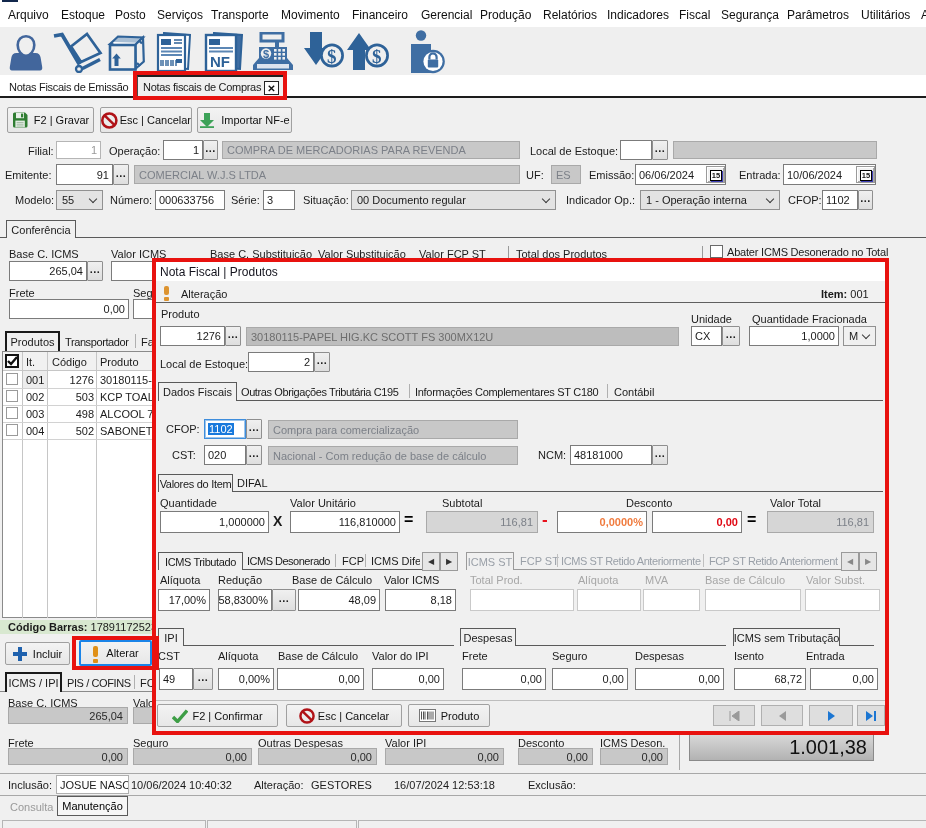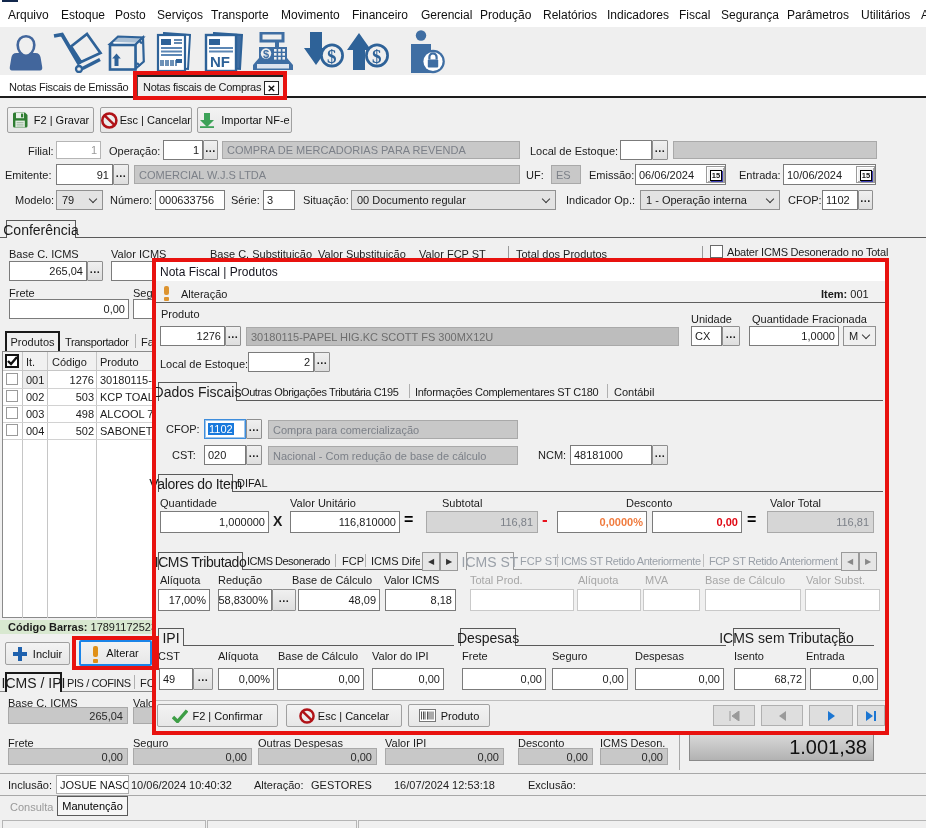--- a/index.html
+++ b/index.html
@@ -5,21 +5,21 @@
 html,body{width:926px;height:828px}
 body{position:relative;font-family:"Liberation Sans",sans-serif;background:#f0f0f0;overflow:hidden}
 .ab{position:absolute}
 .lb{position:absolute;font-size:11px;color:#1b1b1b;white-space:nowrap}
 .in{position:absolute;background:#fff;border:1px solid #7b7b7b;font-size:11px;color:#1b1b1b;display:flex;align-items:center;padding:0 3px;box-sizing:border-box;white-space:nowrap;overflow:hidden}
 .ra{justify-content:flex-end}
 .ds{position:absolute;background:#c8c8c8;border:1px solid #a9a9a9;color:#7c8088;font-size:11px;display:flex;align-items:center;padding:0 4px;box-sizing:border-box;white-space:nowrap;overflow:hidden}
 .bt{position:absolute;background:linear-gradient(#f3f3f3,#e7e7e7);border:1px solid #a0a0a0;border-radius:2px;display:flex;align-items:center;justify-content:center;font-size:11px;color:#111;box-sizing:border-box;gap:6px;white-space:nowrap}
 .dd{position:absolute;background:linear-gradient(#f0f0f0,#dedede);border:1px solid #8f8f8f;display:flex;align-items:center;justify-content:center;font-size:11px;font-weight:700;color:#222;box-sizing:border-box;border-radius:1px;letter-spacing:.5px}
 .dd i{font-style:normal;transform:translateY(-2px)}
-.tb{position:absolute;font-size:14px;color:#1b1b1b;display:flex;align-items:center;justify-content:center;background:#f0f0f0;border:1px solid #5a5a5a;border-bottom:none;box-sizing:border-box;z-index:2;white-space:nowrap}
+.tb{position:absolute;font-size:11px;color:#1b1b1b;display:flex;align-items:center;justify-content:center;background:#f0f0f0;border:1px solid #5a5a5a;border-bottom:none;box-sizing:border-box;z-index:2;white-space:nowrap}
 .hl{position:absolute;height:1px;background:#5a5a5a}
 .vl{position:absolute;width:1px;background:#9a9a9a}
 .ck{position:absolute;width:13px;height:13px;background:#fff;border:1px solid #6a6a6a;box-sizing:border-box}
 .mn{position:absolute;font-size:12px;color:#101010;white-space:nowrap}
 svg{position:absolute}
 .cmb{position:absolute;background:#e3e3e3;border:1px solid #919191;font-size:11px;color:#1b1b1b;display:flex;align-items:center;padding:0 5px;box-sizing:border-box;white-space:nowrap;overflow:hidden}
 .cmb:after{content:"";position:absolute;right:6px;top:50%;margin-top:-4px;width:5px;height:5px;border-left:1.1px solid #3a3a3a;border-bottom:1.1px solid #3a3a3a;transform:rotate(-45deg)}
 .cal{position:absolute;width:19px;height:17px;background:#f2f2f2;border:1px solid #9a9a9a;box-sizing:border-box;box-shadow:inset 1px 1px 0 #fff,inset -1px -1px 0 #a8a8a8}
 .cal:before{content:"15";position:absolute;left:3px;top:2.5px;width:10px;height:9px;background:#fff;border:1px solid #000;border-top:1.5px solid #000;box-shadow:1px 1px 0 #4040b8;text-align:center;font-size:7.5px;font-weight:700;color:#111;line-height:9px}
 .nv{background:#dedede;border:1px solid #b0b0b0;box-sizing:border-box;display:flex;align-items:center;justify-content:center}
@@ -190,21 +190,21 @@
 <div class="lb" style="left:526px;top:169px">UF:</div>
 <div class="ds" style="left:551px;top:165px;width:30px;height:19px">ES</div>
 <div class="lb" style="left:589px;top:169px">Emissão:</div>
 <div class="in" style="left:635px;top:164px;width:91px;height:21px">06/06/2024</div>
 <div class="cal" style="left:706px;top:166px"></div>
 <div class="lb" style="left:739px;top:169px">Entrada:</div>
 <div class="in" style="left:783px;top:164px;width:93px;height:21px">10/06/2024</div>
 <div class="cal" style="left:856px;top:166px"></div>
 
 <div class="lb" style="left:15px;top:194px">Modelo:</div>
-<div class="cmb" style="left:56px;top:190px;width:47px;height:20px">79</div>
+<div class="cmb" style="left:56px;top:190px;width:47px;height:20px">55</div>
 <div class="lb" style="left:110px;top:194px">Número:</div>
 <div class="in" style="left:155px;top:190px;width:70px;height:20px">000633756</div>
 <div class="lb" style="left:231px;top:194px">Série:</div>
 <div class="in" style="left:263px;top:190px;width:32px;height:20px">3</div>
 <div class="lb" style="left:303px;top:194px">Situação:</div>
 <div class="cmb" style="left:351px;top:190px;width:205px;height:20px">00 Documento regular</div>
 <div class="lb" style="left:566px;top:194px">Indicador Op.:</div>
 <div class="cmb" style="left:640px;top:190px;width:140px;height:20px">1 - Operação interna</div>
 <div class="lb" style="left:788px;top:194px">CFOP:</div>
 <div class="in" style="left:822px;top:190px;width:36px;height:20px">1102</div>

